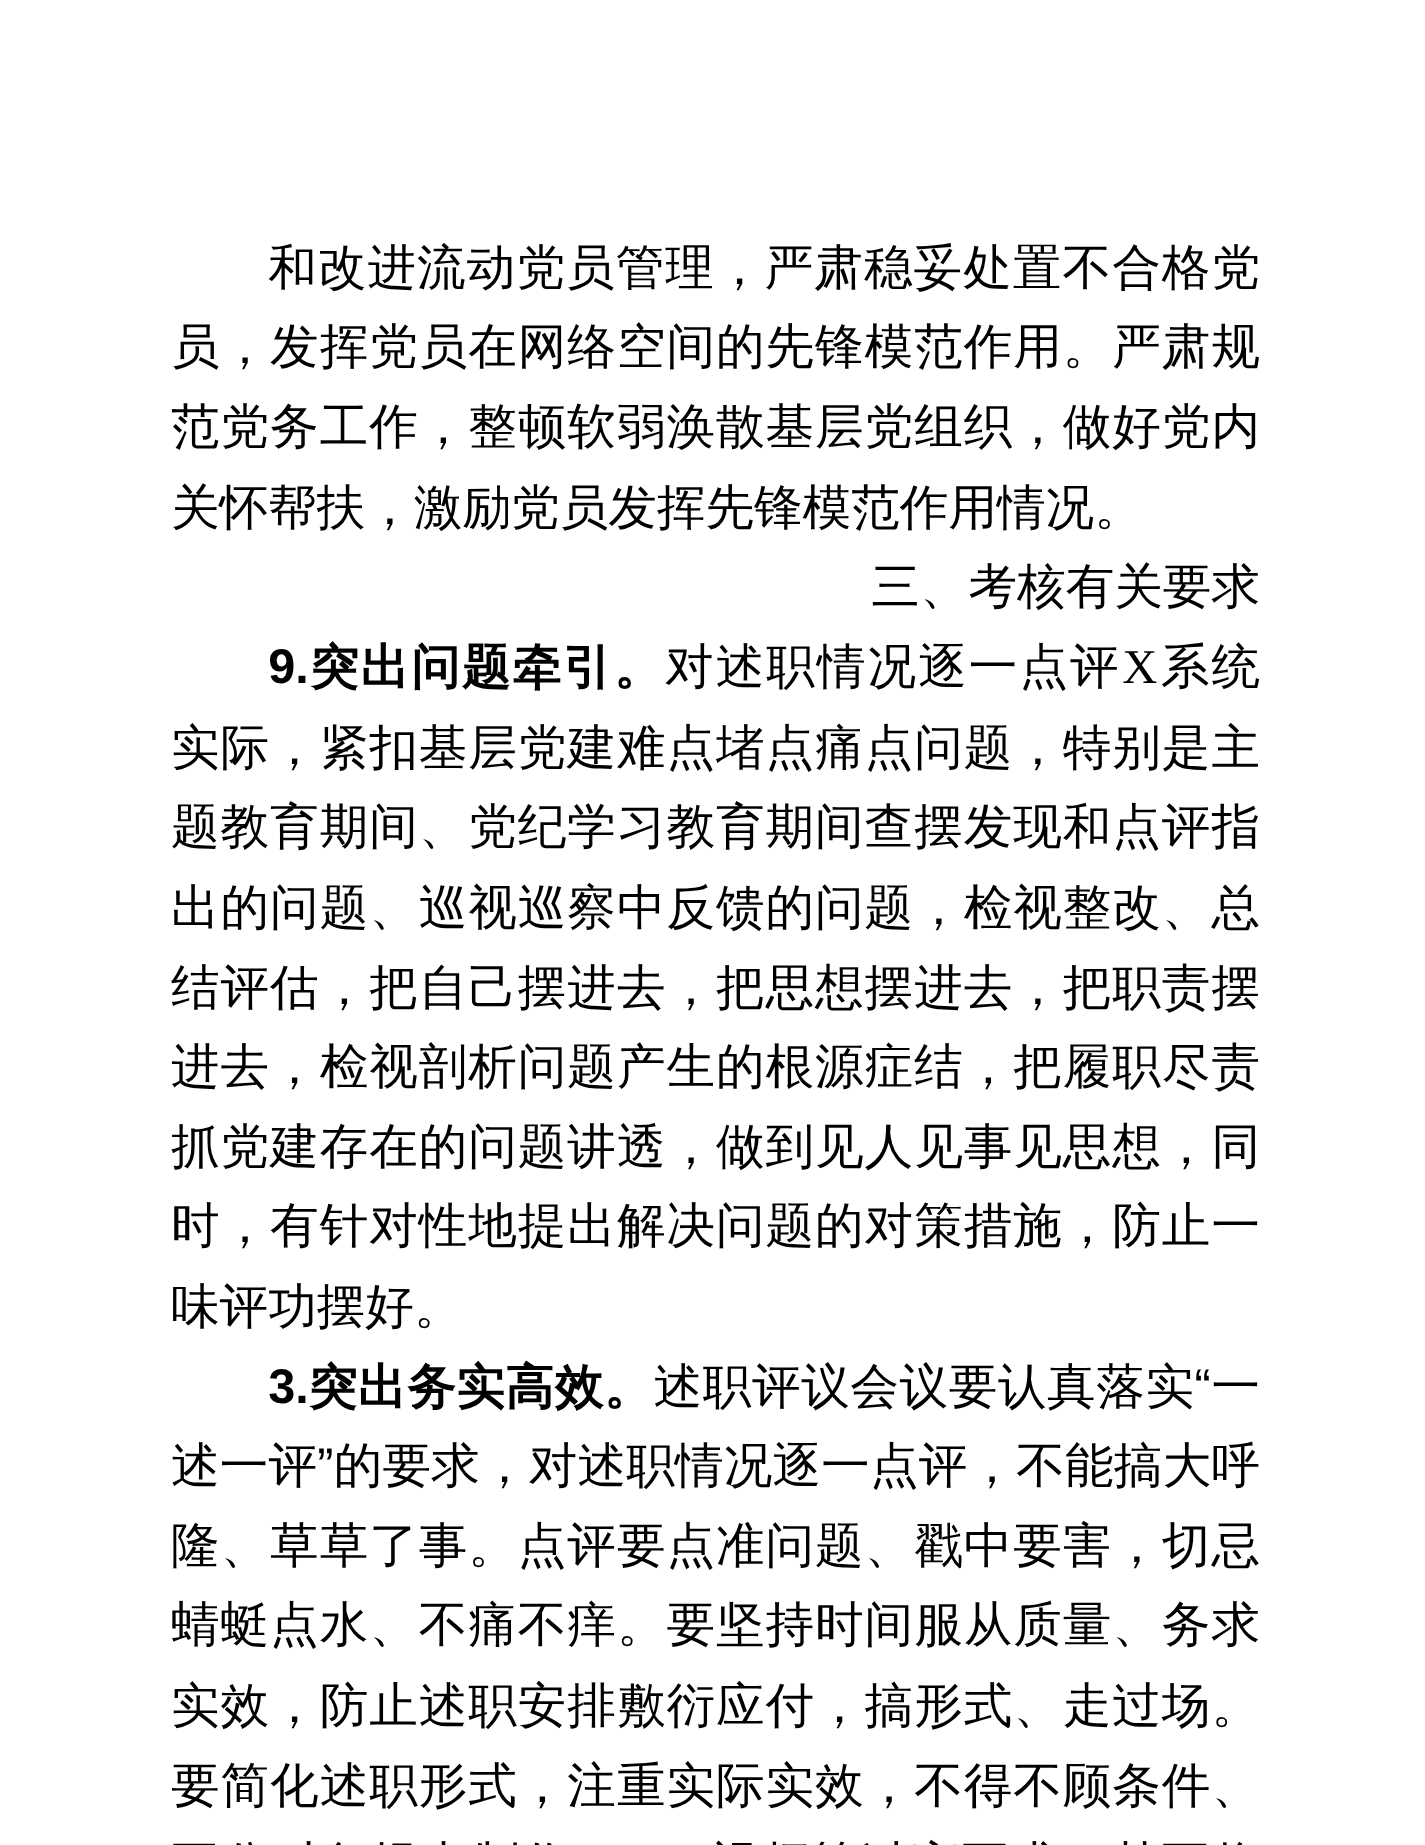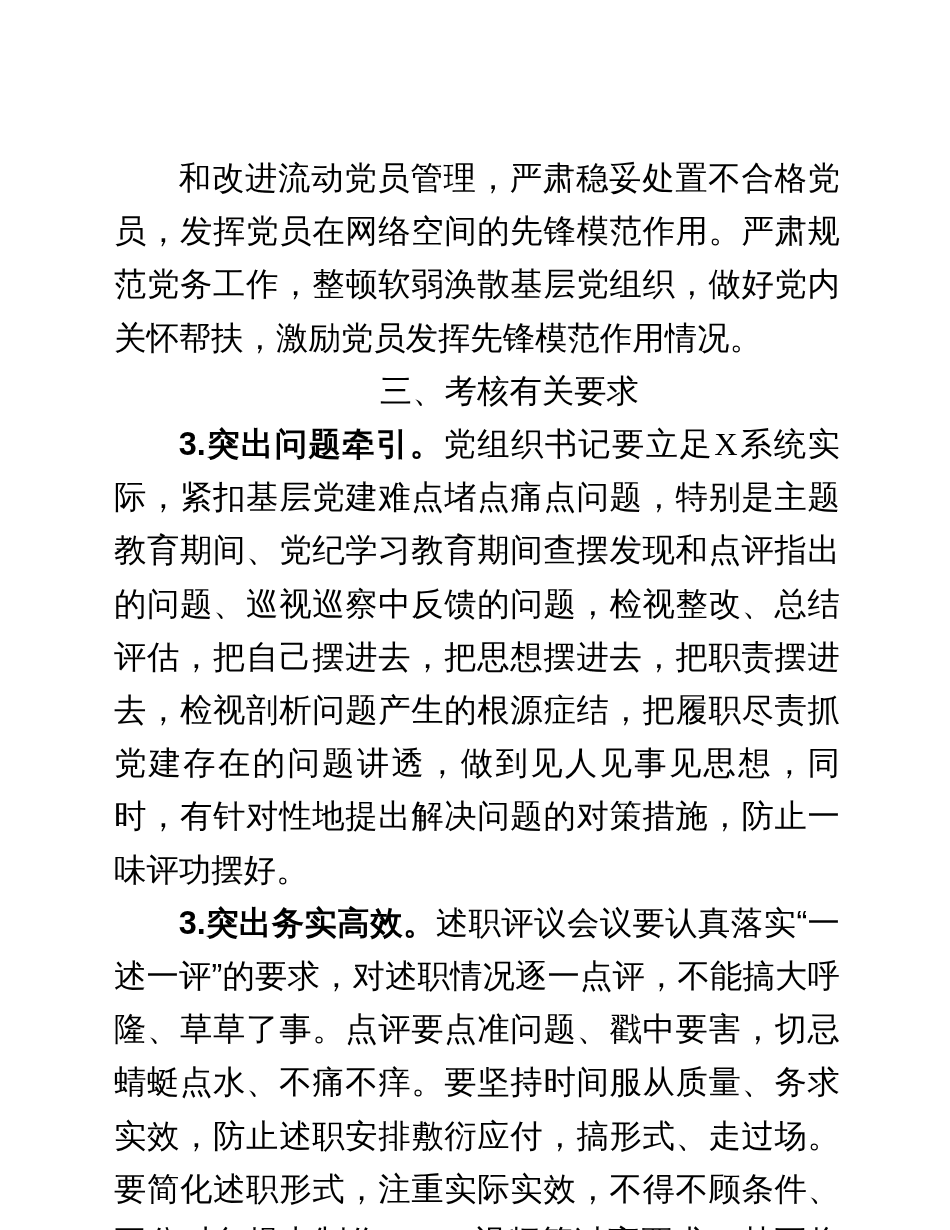--- a/index.html
+++ b/index.html
@@ -48,21 +48,21 @@
     text-indent: 64.8px;
   }
 
   
   .heading {
     margin: 0;
     font-size: 32.4px;
     line-height: 53.2px;
     font-weight: 400;
     text-indent: 64.8px;
-    text-align: center;
+    text-align: right;
     white-space: nowrap;
   }
 
   
   .lead {
     font-weight: 700;
   }
 
   
   .latin {
@@ -74,18 +74,18 @@
 </head>
 <body>
 
 <div class="page">
   <div class="doc-body">
 
     <p class="para indent"><span>和改进流动党员管理，严肃稳妥处置不合格党员，发挥党员在网络空间的先锋模范作用。严肃规范党务工作，整顿软弱涣散基层党组织，做好党内关怀帮扶，激励党员发挥先锋模范作用情况。</span></p>
 
     <p class="heading"><span>三、考核有关要求</span></p>
 
-    <p class="para indent"><span class="lead">3.突出问题牵引。</span><span>党组织书记要立足</span><span class="latin">X</span><span>系统实际，紧扣基层党建难点堵点痛点问题，特别是主题教育期间、党纪学习教育期间查摆发现和点评指出的问题、巡视巡察中反馈的问题，检视整改、总结评估，把自己摆进去，把思想摆进去，把职责摆进去，检视剖析问题产生的根源症结，把履职尽责抓党建存在的问题讲透，做到见人见事见思想，同时，有针对性地提出解决问题的对策措施，防止一味评功摆好。</span></p>
+    <p class="para indent"><span class="lead">9.突出问题牵引。</span><span>对述职情况逐一点评</span><span class="latin">X</span><span>系统实际，紧扣基层党建难点堵点痛点问题，特别是主题教育期间、党纪学习教育期间查摆发现和点评指出的问题、巡视巡察中反馈的问题，检视整改、总结评估，把自己摆进去，把思想摆进去，把职责摆进去，检视剖析问题产生的根源症结，把履职尽责抓党建存在的问题讲透，做到见人见事见思想，同时，有针对性地提出解决问题的对策措施，防止一味评功摆好。</span></p>
 
     <p class="para indent"><span class="lead">3.突出务实高效。</span><span>述职评议会议要认真落实“一述一评”的要求，对述职情况逐一点评，不能搞大呼隆、草草了事。点评要点准问题、戳中要害，切忌蜻蜓点水、不痛不痒。要坚持时间服从质量、务求实效，防止述职安排敷衍应付，搞形式、走过场。要简化述职形式，注重实际实效，不得不顾条件、不分对象提出制作</span><span class="latin">PPT</span><span>、视频等过高要求，甚至将相关工作外包。</span></p>
 
   </div>
 </div>
 
 </body></html>

